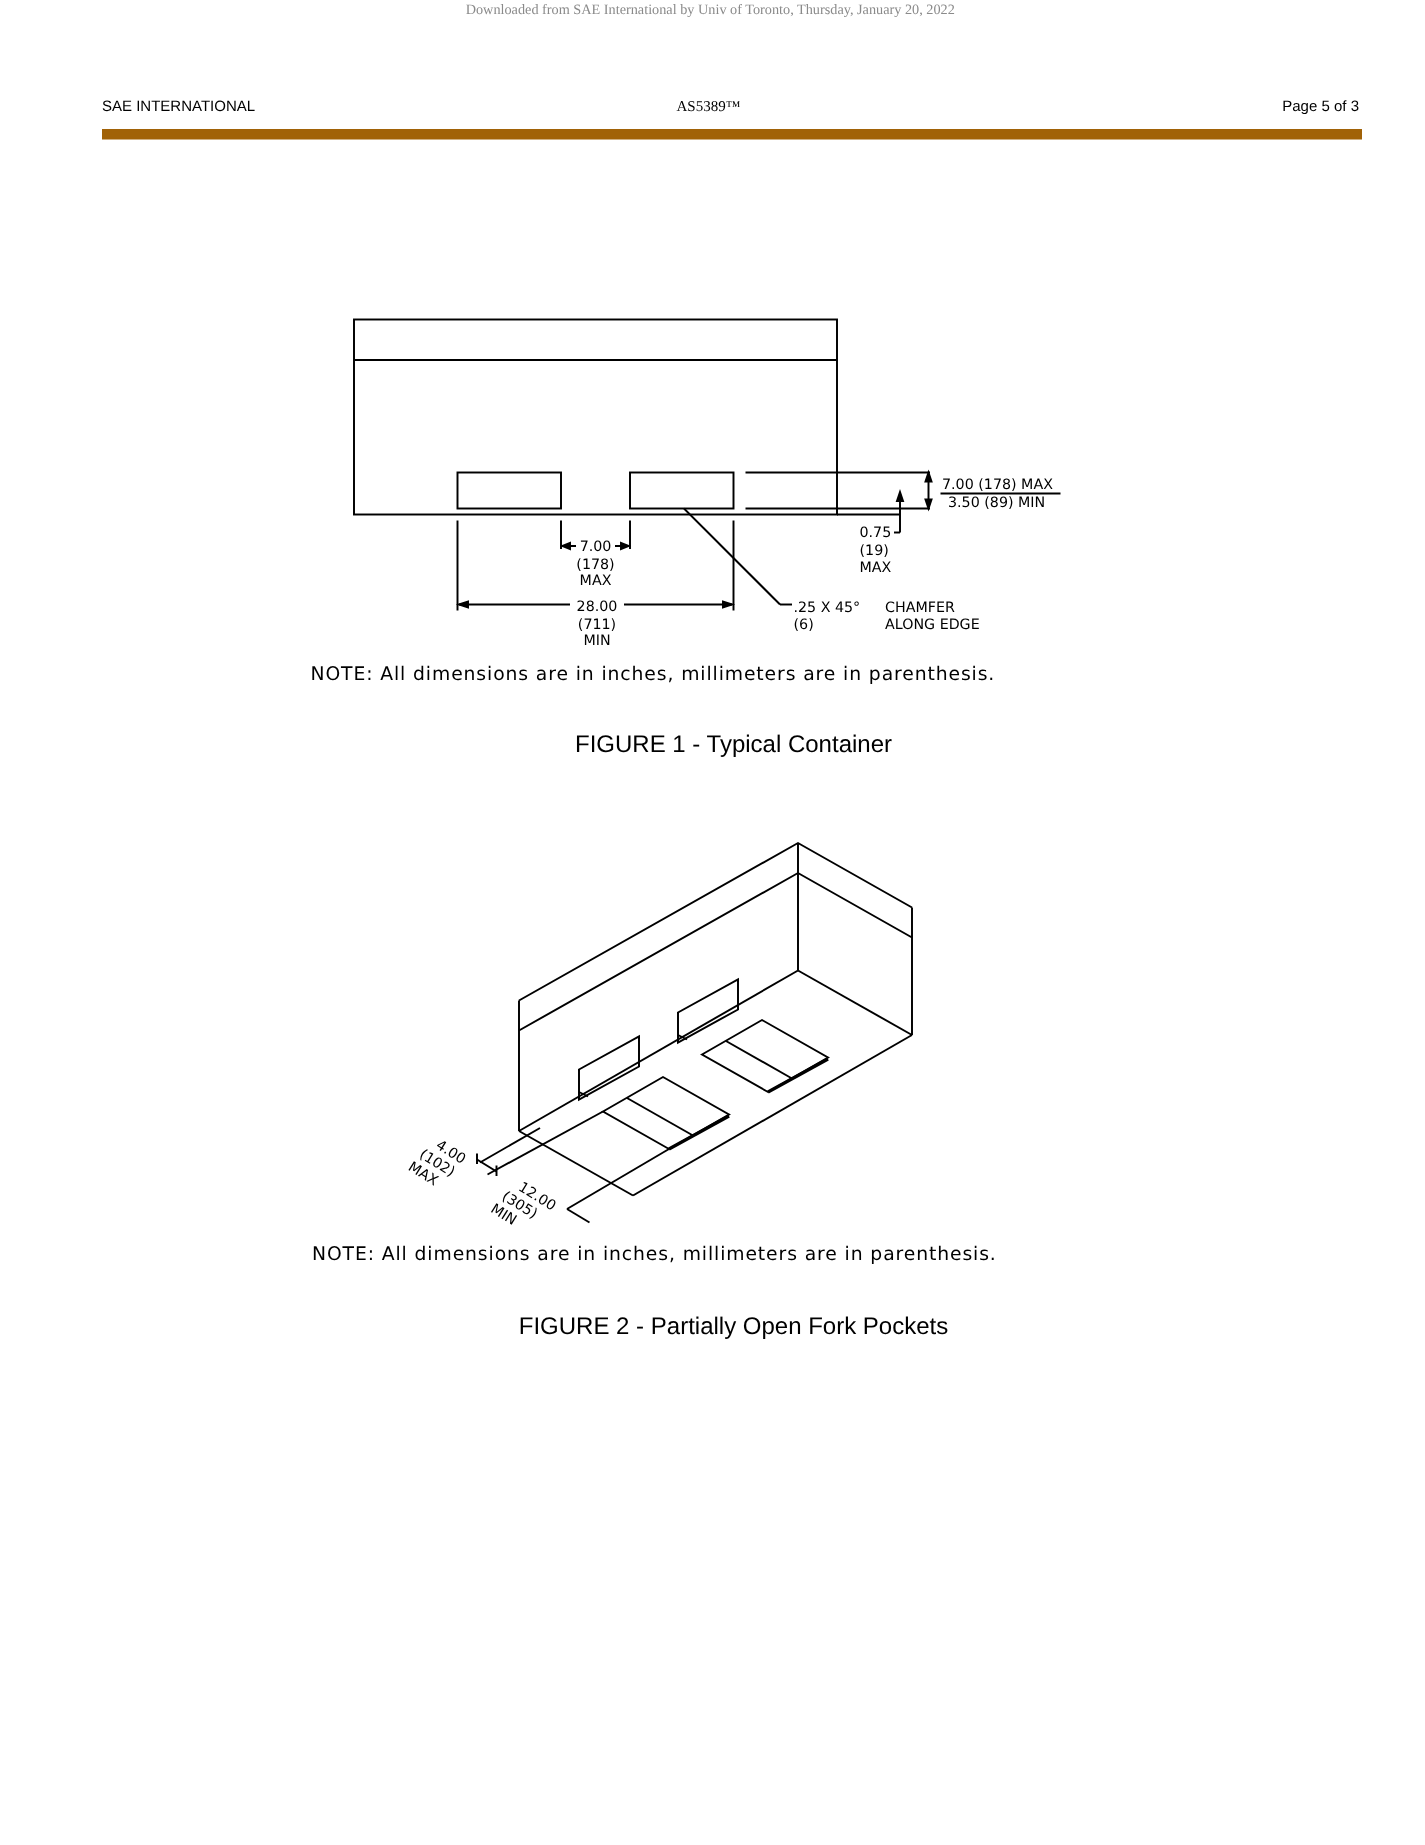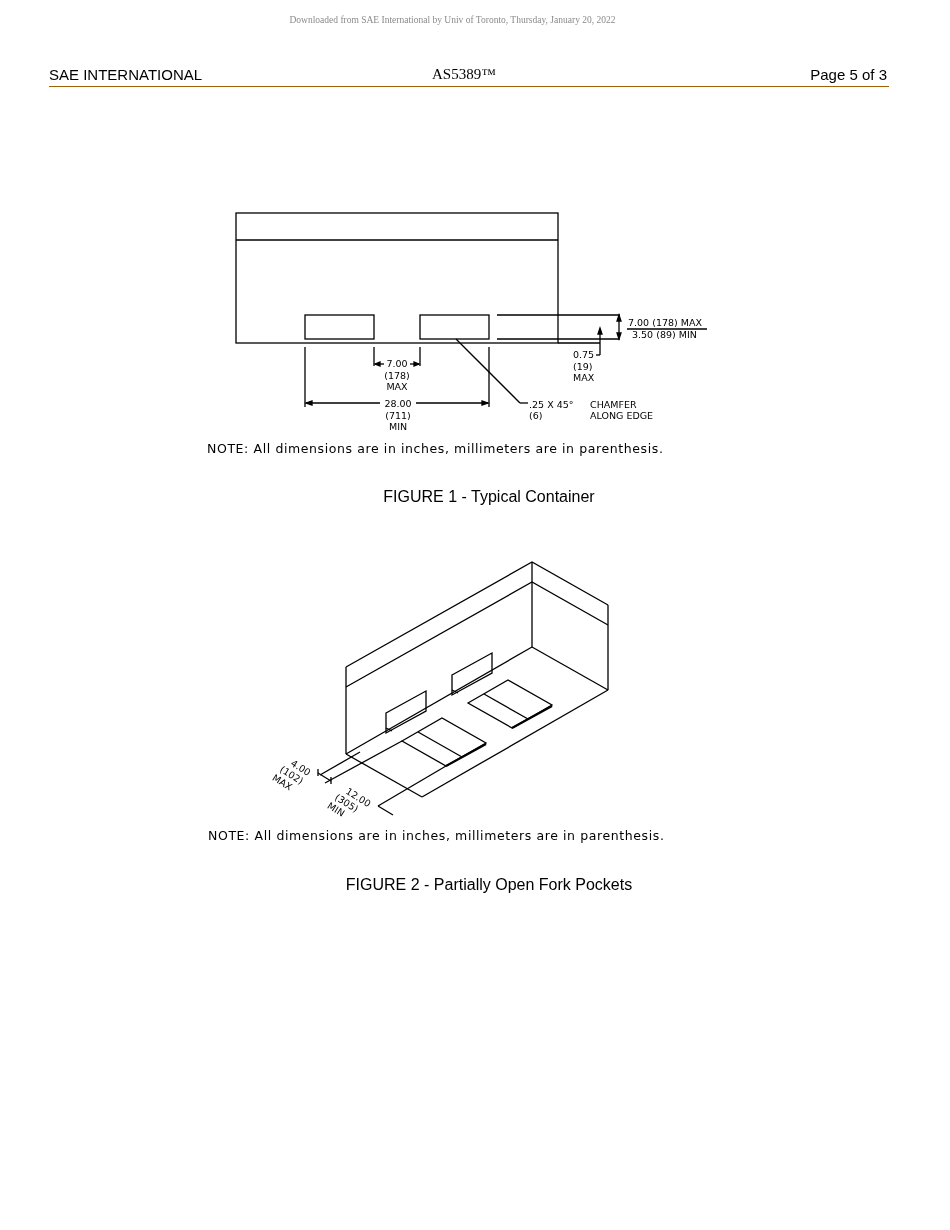--- a/index.html
+++ b/index.html
@@ -1,18 +1,18 @@
 <!DOCTYPE html>
 <html><head>
 <meta charset="utf-8">
 <style>
   html, body { margin:0; padding:0; background:#ffffff; }
   body { width:950px; height:1230px; position:relative; overflow:hidden; font-family:"Liberation Sans", sans-serif; color:#000; }
-  .download-note { position:absolute; top:15px; left:0; width:905px; text-align:center; font-family:"Liberation Serif", serif; font-size:9.5px; color:#8a8a8a; }
-  .hdr { position:absolute; top:66px; left:49px; width:840px; height:20px; border-bottom:1px solid #a16207; font-size:15px; }
+  .download-note { position:absolute; top:2px; left:0; width:905px; text-align:center; font-family:"Liberation Serif", serif; font-size:9.5px; color:#8a8a8a;padding-left:21px; }
+  .hdr { position:absolute; top:66px; left:68px; width:840px; height:20px; border-bottom:7px solid #a16207; font-size:10px; }
   .hdr .l { position:absolute; left:0; top:0; }
   .hdr .c { position:absolute; left:383px; top:0;font-family:Liberation Serif, serif; }
   .hdr .r { position:absolute; right:2px; top:0; }
   svg.fig { position:absolute; left:0; top:0; }
   .cad { font-family:"DejaVu Sans", sans-serif; font-size:9.5px; fill:#000; }
   .note { font-family:"DejaVu Sans", sans-serif; font-size:12.5px; fill:#000; letter-spacing:0.6px; }
   .caption { position:absolute; left:0; width:978px; text-align:center; font-size:16px; }
 </style>
 </head>
 <body>

